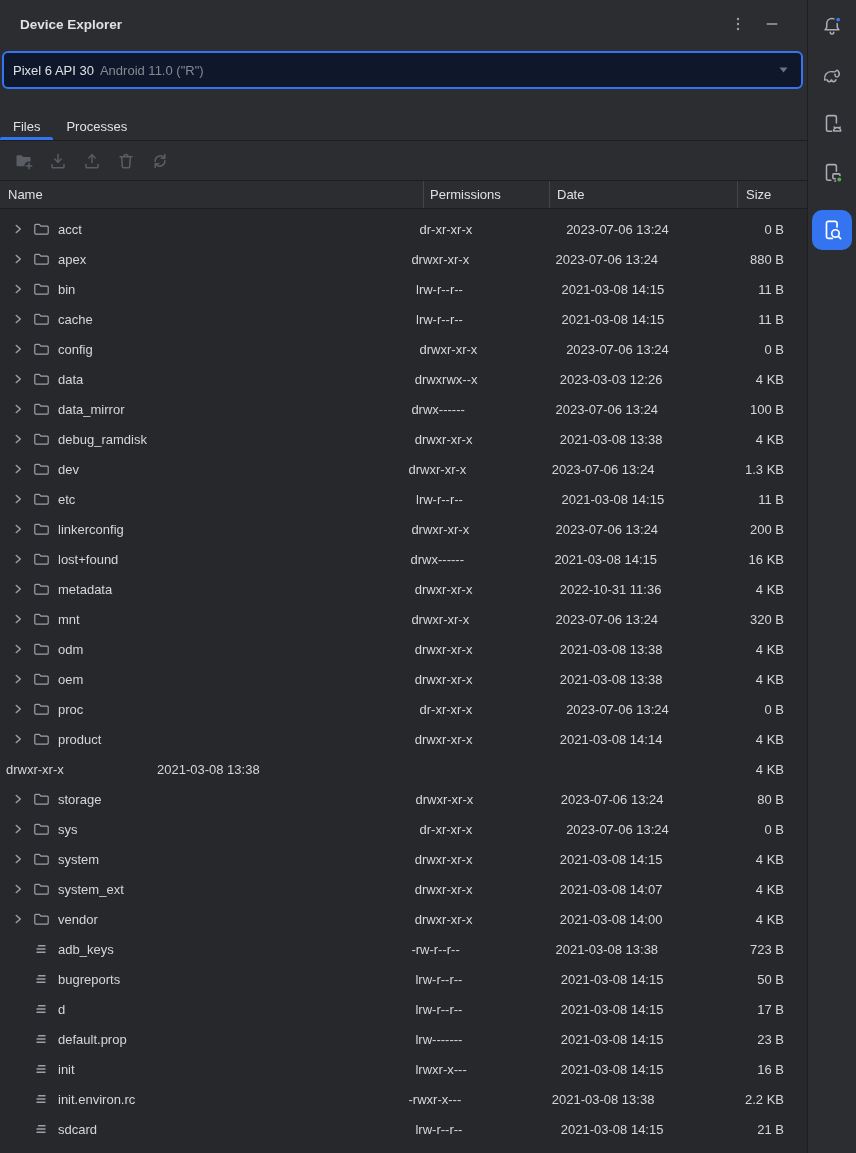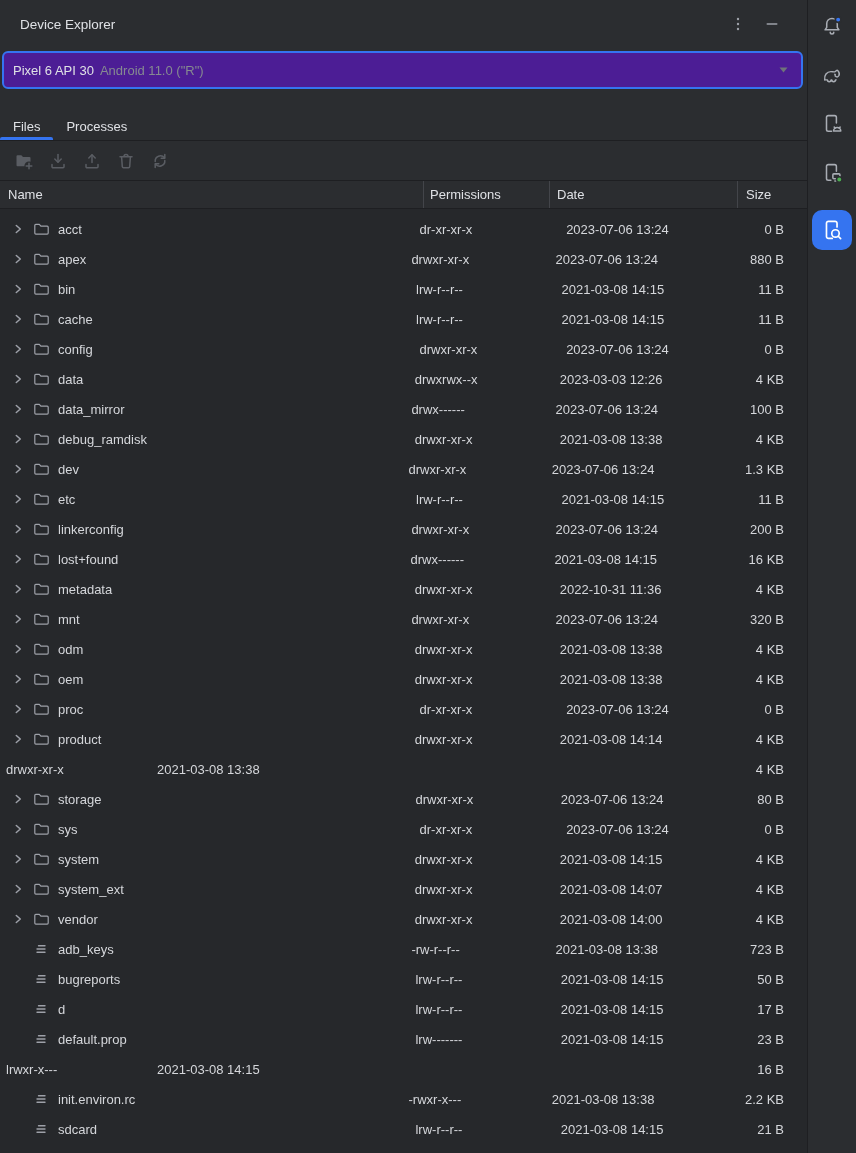--- a/index.html
+++ b/index.html
@@ -9,30 +9,30 @@
     font-family:"Liberation Sans","DejaVu Sans",sans-serif;
     font-size:13px;
     color:#DFE1E5;
     -webkit-font-smoothing:antialiased;
   }
   .app { display:flex; width:856px; height:1153px; }
   .main { width:808px; display:flex; flex-direction:column; border-right:1px solid #1E1F22; }
 
   
   .titlebar { height:48px; display:flex; align-items:center; padding:0 24px 0 20px; flex:none; }
-  .titlebar .title { font-weight:normal; font-size:13.5px; flex:1; }
+  .titlebar .title { font-weight:bold; font-size:13.5px; flex:1; }
   .tb-btn { display:flex; align-items:center; justify-content:center; width:22px; height:22px; cursor:pointer; }
   .tb-btn + .tb-btn { margin-left:12px; }
 
   
   .selector {
     margin:3px 4px 0 2px; height:38px; flex:none;
     border:2px solid #3574F0; border-radius:6px;
     display:flex; align-items:center; padding:0 13px 0 9px;
-    background:#4c1d95; cursor:pointer;
+    background:#0f172a; cursor:pointer;
   }
   .selector .dev-name { color:#DFE1E5; }
   .selector .dev-os { color:#868A91; margin-left:6px; }
   .selector .spacer { flex:1; }
 
   
   .tabbar { height:52px; flex:none; display:flex; align-items:stretch; border-bottom:1px solid #1E1F22; }
   .tab { position:relative; display:flex; align-items:flex-end; padding:6px 13px; color:#DFE1E5; cursor:pointer; }
   .tab .underline { display:none; }
   .tab.active .underline {
@@ -706,20 +706,36 @@
             </svg>
           </span>
           <span>default.prop</span>
         </div>
         <div class="cell-perm">lrw-------</div>
         <div class="cell-date">2021-03-08 14:15</div>
         <div class="cell-size">23 B</div>
       </div>
 
       <div class="row">
+        <div class="cell-name">
+          <span class="chev" style="visibility: hidden;">
+            <svg width="12" height="12" viewBox="0 0 12 12" fill="none" stroke="#9DA0A8" stroke-width="1.5" stroke-linecap="round" stroke-linejoin="round">
+              <polyline points="4.3,2.5 8.3,6 4.3,9.5"></polyline>
+            </svg>
+          </span>
+
+          <span class="ficon">
+            <svg width="16" height="16" viewBox="0 0 16 16" fill="none" stroke="#9DA0A8" stroke-width="1.4" stroke-linecap="round">
+              <path d="M5.5,4.8 h6.5"></path>
+              <path d="M4,8 h8"></path>
+              <path d="M4,11.2 h8"></path>
+            </svg>
+          </span>
+          <span>init</span>
+        </div>
         <div class="cell-perm">lrwxr-x---</div>
         <div class="cell-date">2021-03-08 14:15</div>
         <div class="cell-size">16 B</div>
       </div>
 
       <div class="row">
         <div class="cell-name">
           <span class="chev" style="visibility: hidden;">
             <svg width="12" height="12" viewBox="0 0 12 12" fill="none" stroke="#9DA0A8" stroke-width="1.5" stroke-linecap="round" stroke-linejoin="round">
               <polyline points="4.3,2.5 8.3,6 4.3,9.5"></polyline>

